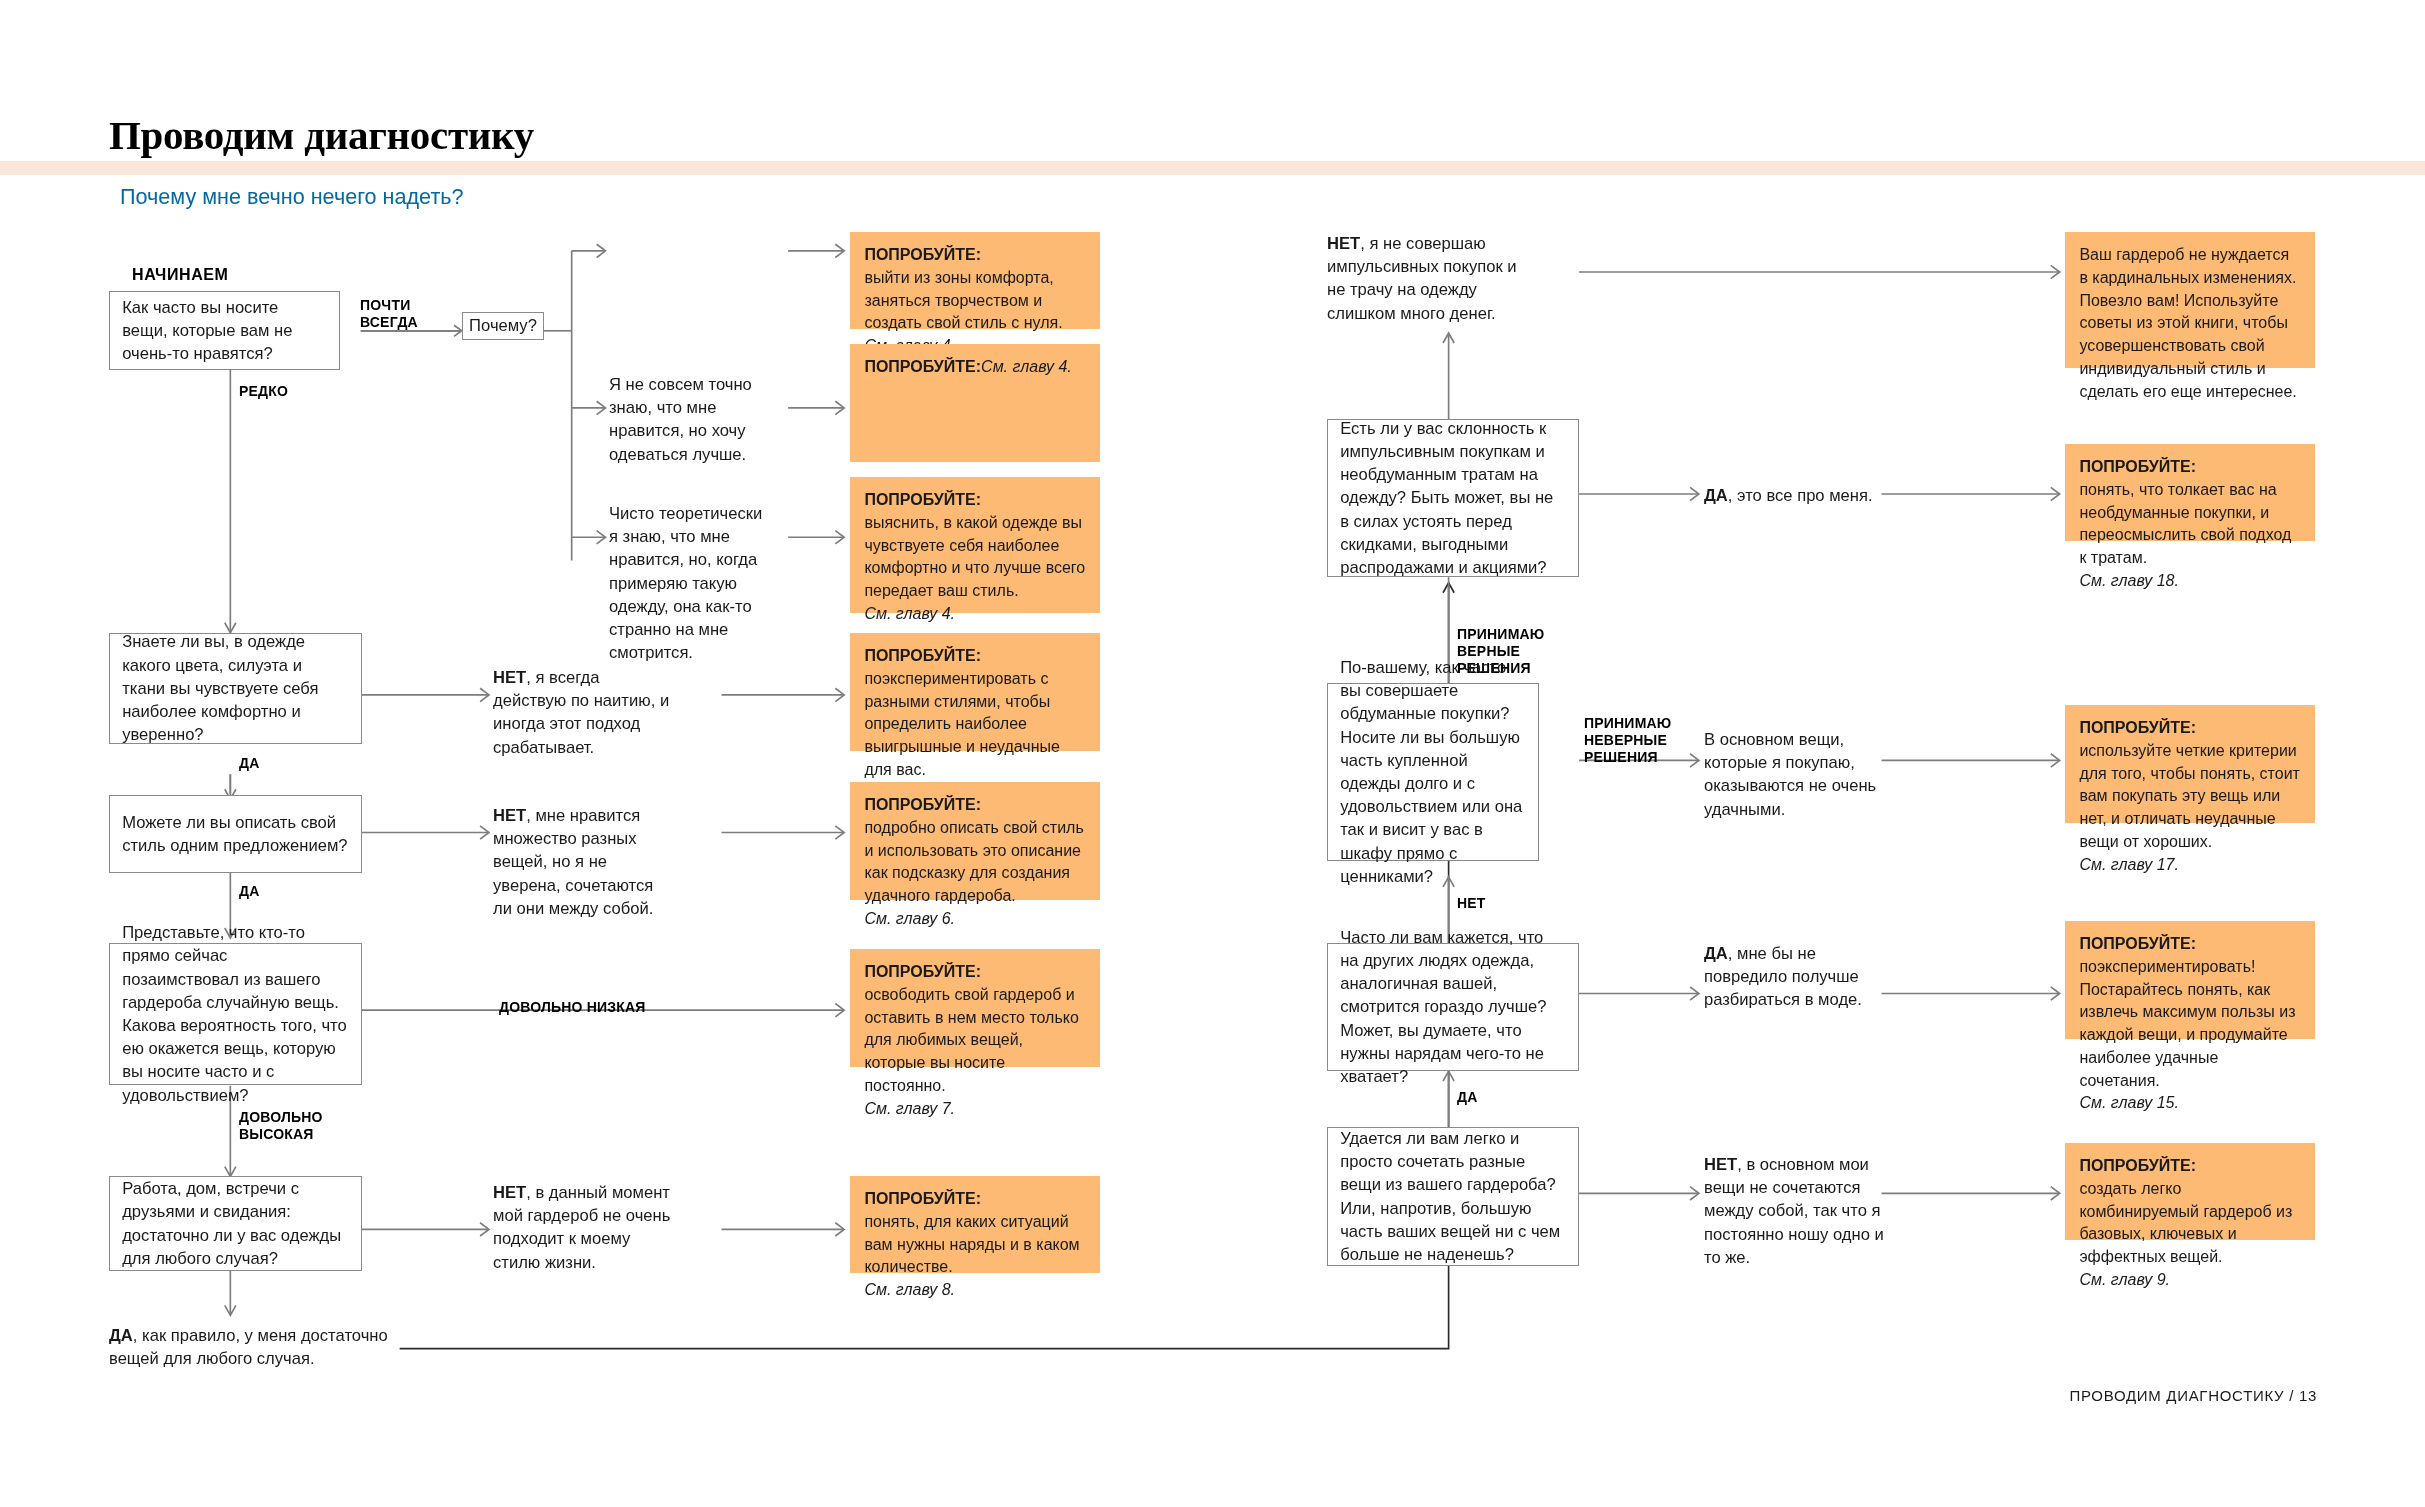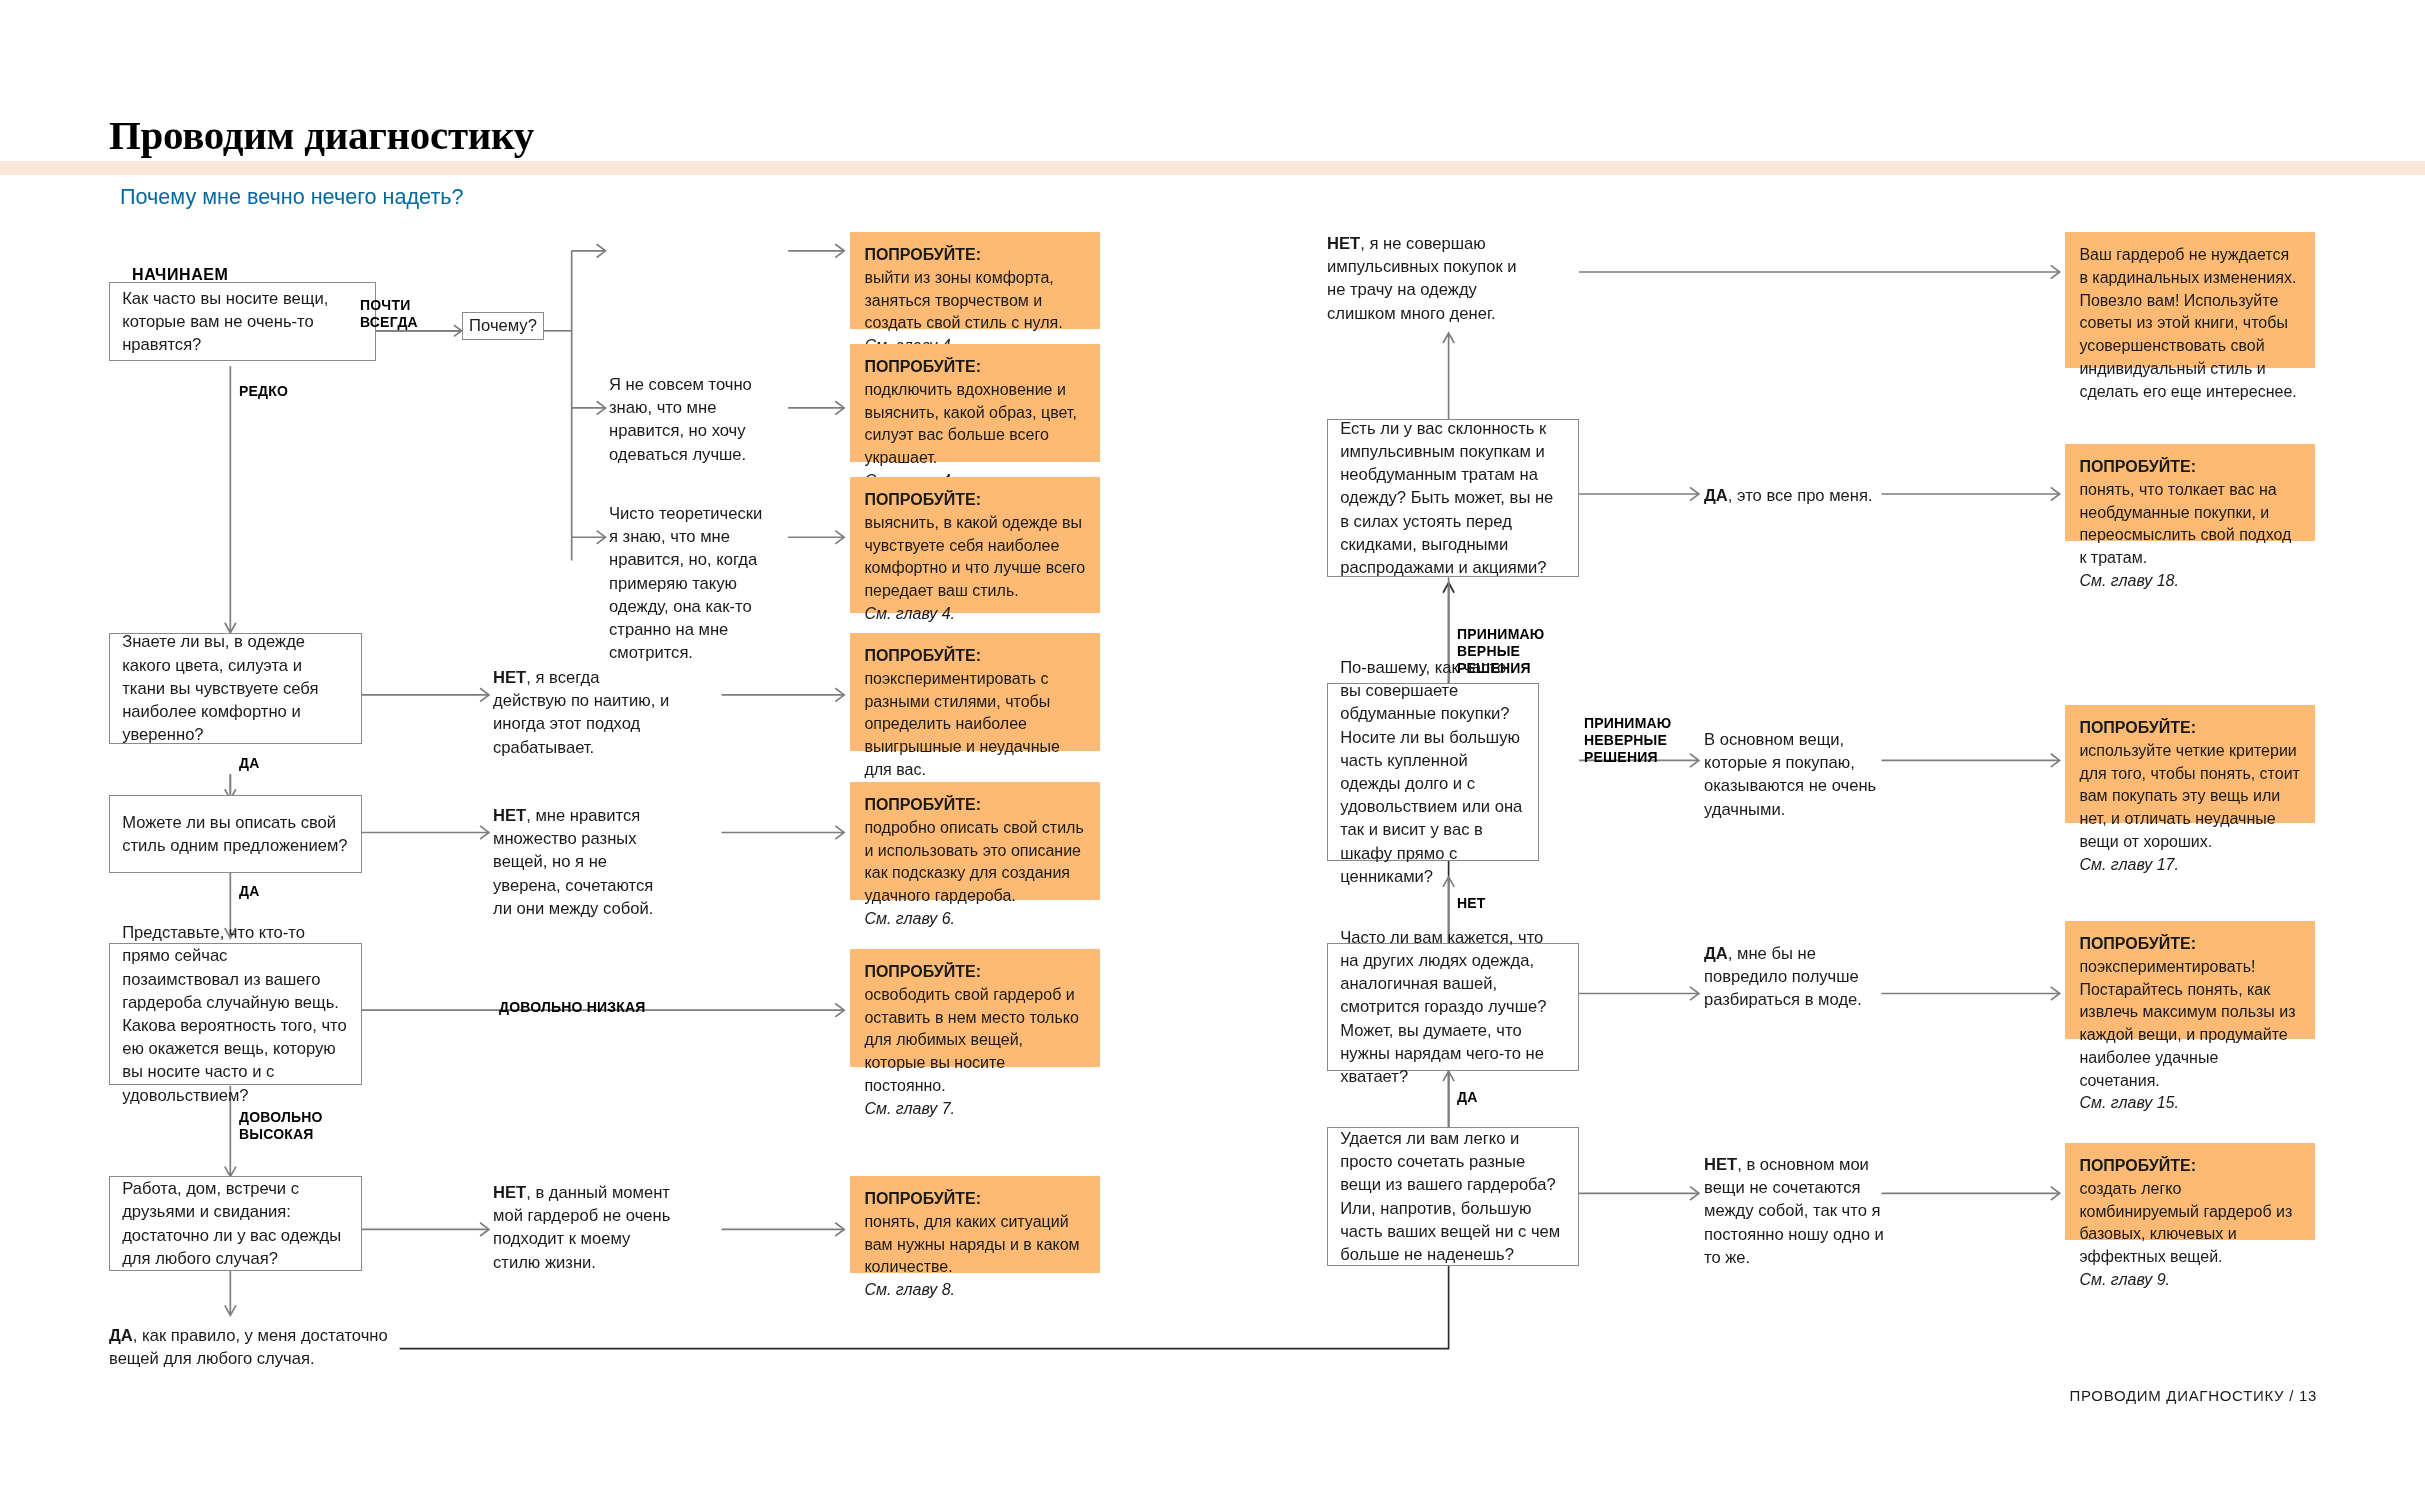--- a/index.html
+++ b/index.html
@@ -184,40 +184,40 @@
     <path class="ln" d="M2610 2030 V1930 M2600 1948 l10 -18 l10 18"></path>
 
     <path class="ln" d="M2845 2150 H3060"></path>
       <path class="ln" d="M3045 2138 l16 12 l-16 12"></path>
     <path class="ln" d="M3390 2150 H3710"></path>
       <path class="ln" d="M3695 2138 l16 12 l-16 12"></path>
   </svg>
 
   <div class="start" style="left:109px;top:266px;">НАЧИНАЕМ</div>
 
-  <div class="qbox" style="left:109px;top:282px;width:267px;height:79px;">
+  <div class="qbox" style="left:109px;top:291px;width:231px;height:79px;">
     <span>Как часто вы носите вещи, которые вам не очень-то нравятся?</span>
   </div>
 
   <div class="lbl" style="left:360px;top:297px;">ПОЧТИ
 ВСЕГДА</div>
   <div class="lbl" style="left:239px;top:383px;">РЕДКО</div>
 
   <div class="qbox" style="left:462px;top:312px;width:82px;height:28px;justify-content:center;">
     <span>Почему?</span>
   </div>
 
   <div class="plain" style="left:609px;top:373px;width:166px;">Я не совсем точно знаю, что мне нравится, но хочу одеваться лучше.</div>
   <div class="plain" style="left:609px;top:502px;width:166px;">Чисто теоретически я знаю, что мне нравится, но, когда примеряю такую одежду, она как-то странно на мне смотрится.</div>
 
   <div class="tip" style="left:850px;top:232px;width:250px;height:97px;">
     <span><b>ПОПРОБУЙТЕ:</b><span> выйти из зоны комфорта, заняться творчеством и создать свой стиль с нуля. </span><i>См. главу 4.</i></span>
   </div>
   <div class="tip" style="left:850px;top:344px;width:250px;height:118px;">
-    <span><b>ПОПРОБУЙТЕ:</b><span> подключить вдохновение и выяснить, какой образ, цвет, силуэт вас больше всего украшает. </span><i>См. главу 4.</i></span>
+    <span><b>ПОПРОБУЙТЕ:</b><i>См. главу 4.</i></span>
   </div>
   <div class="tip" style="left:850px;top:477px;width:250px;height:136px;">
     <span><b>ПОПРОБУЙТЕ:</b><span> выяснить, в какой одежде вы чувствуете себя наиболее комфортно и что лучше всего передает ваш стиль. </span><i>См. главу 4.</i></span>
   </div>
 
   <div class="qbox" style="left:109px;top:633px;width:253px;height:111px;">
     <span>Знаете ли вы, в одежде какого цвета, силуэта и ткани вы чувствуете себя наиболее комфортно и уверенно?</span>
   </div>
   <div class="lbl" style="left:239px;top:755px;">ДА</div>
 

